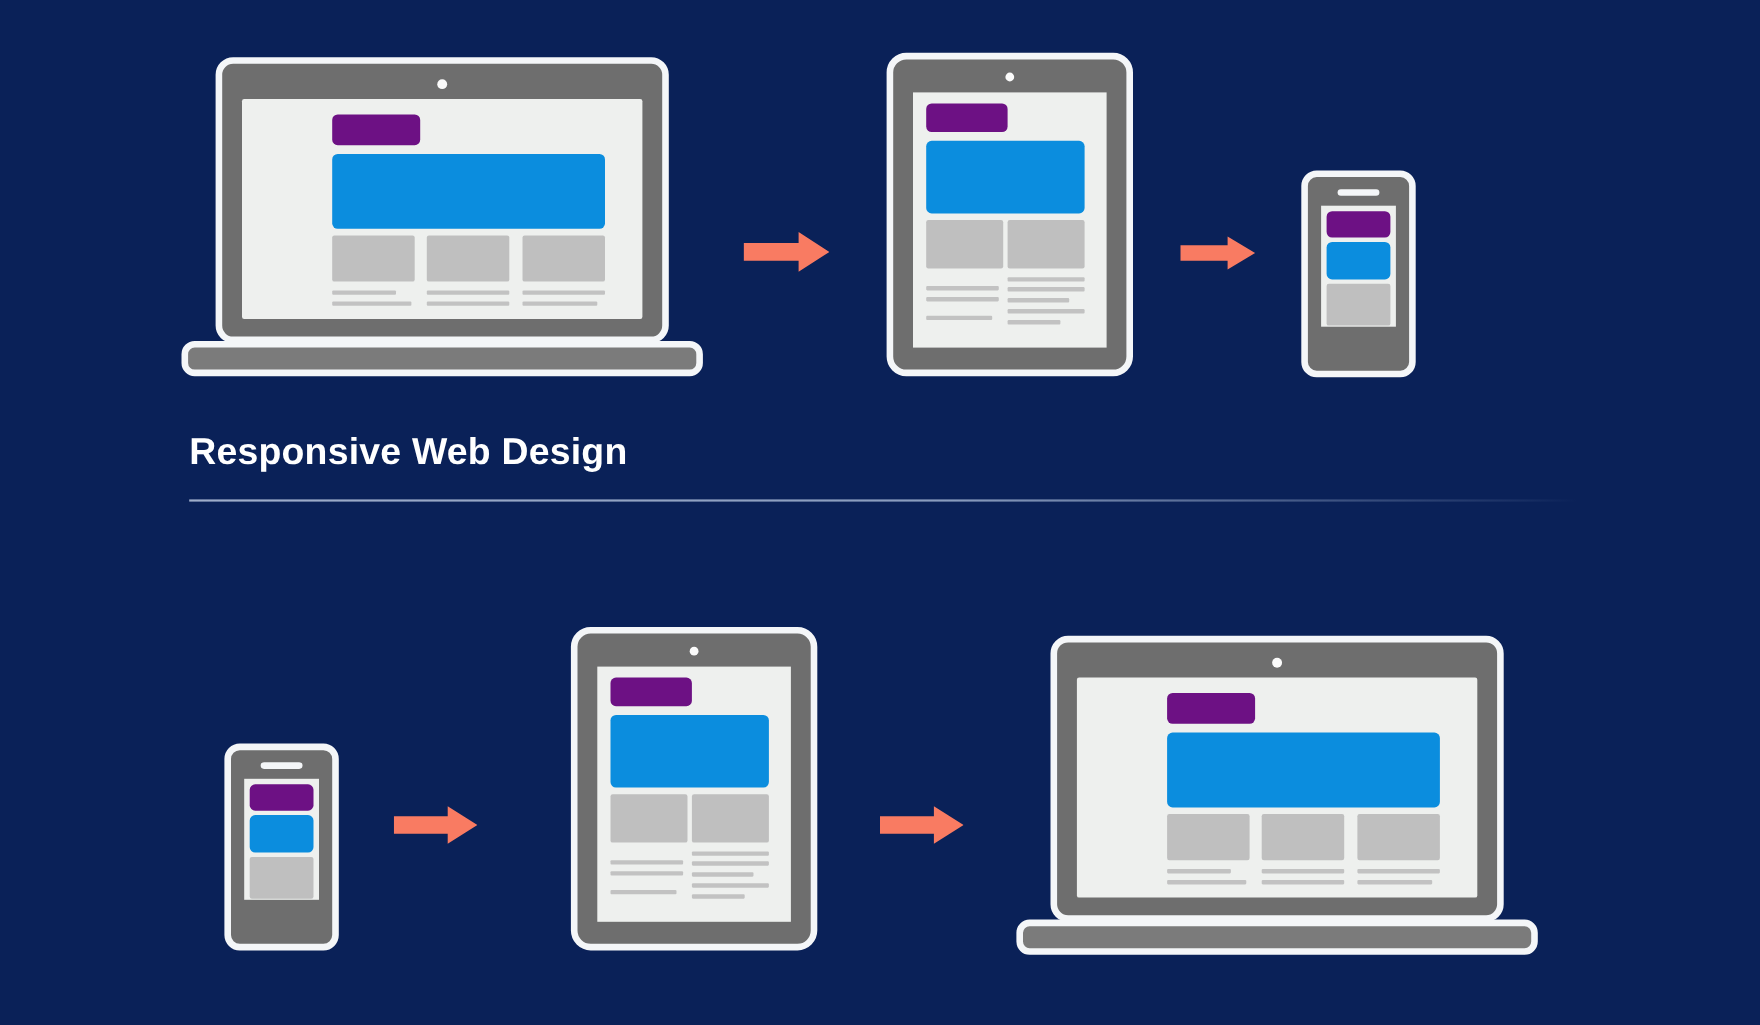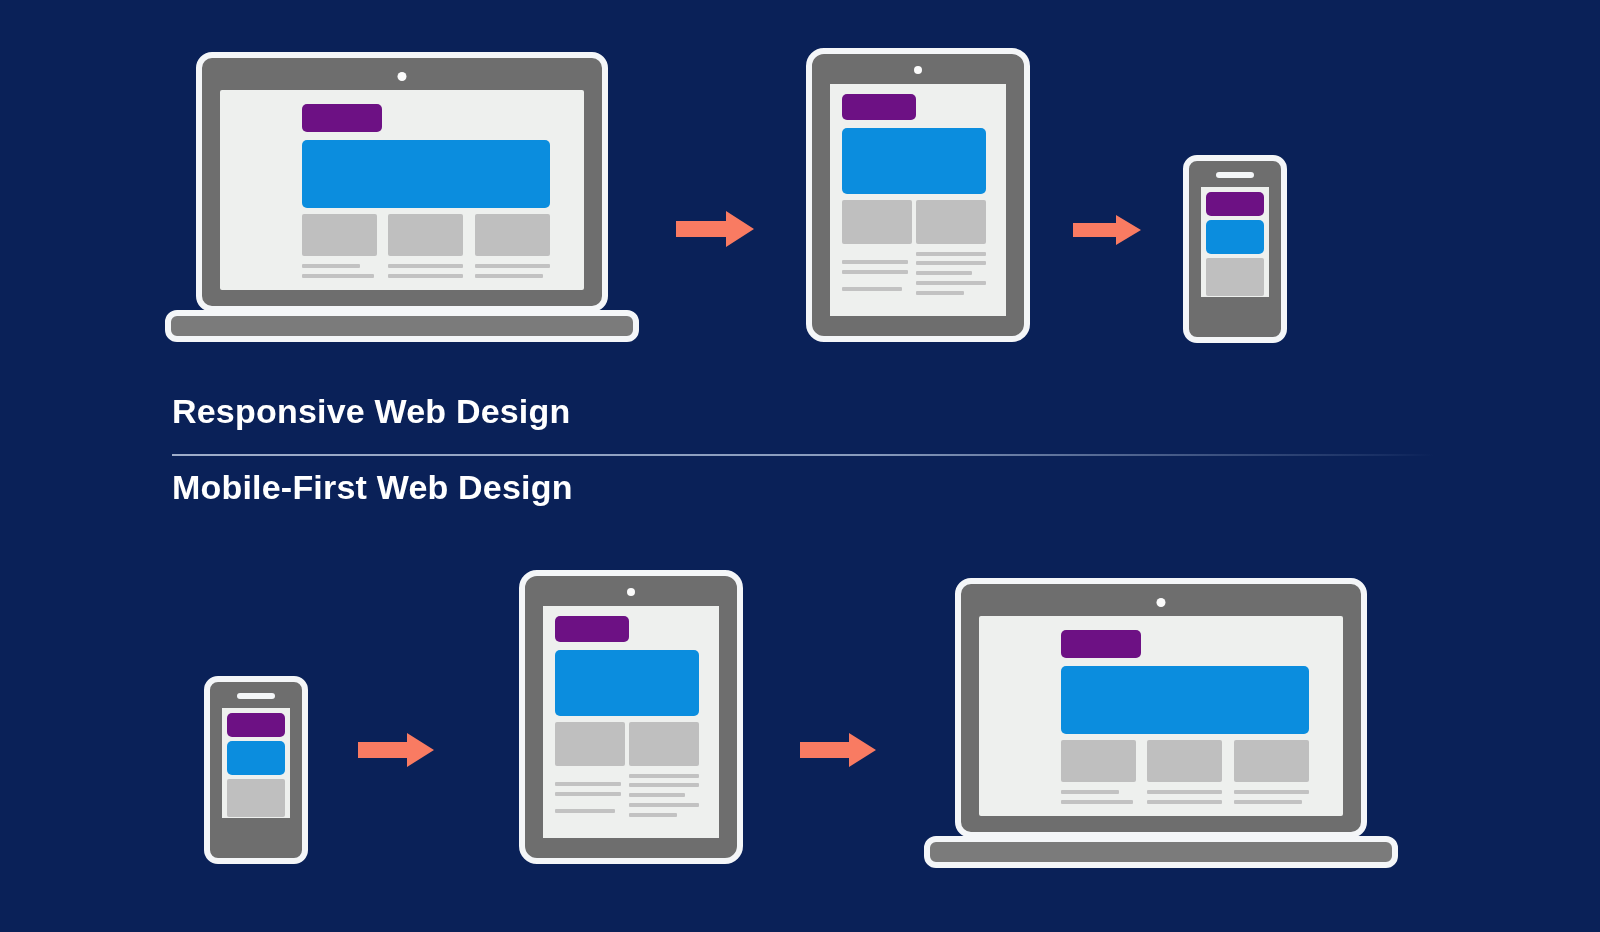--- a/index.html
+++ b/index.html
@@ -222,21 +222,20 @@
         <div class="hero" style="left: 5px; top: 33px; right: 5px; height: 34px; background: rgb(11, 141, 222);"></div>
         <div class="card" style="left: 5px; top: 71px; right: 5px; height: 38px; background: rgb(191, 191, 191);"></div>
       </div>
     </div>
   </div>
 
   <div class="caption" id="caption-responsive" style="color: rgb(255, 255, 255);">Responsive Web Design</div>
 
   <div class="divider"></div>
 
-  <div class="caption" id="caption-mobilefirst" style="color: rgb(255, 255, 255);">Mobile-First Web Design</div>
 
   <div class="phone" style="left:204px; top:676px; width:104px; height:188px;">
     <div class="body">
       <div class="speaker" style="top:11px; width:38px;"></div>
       <div class="screen" style="inset: 26px 12px 40px; background: rgb(238, 240, 238);">
         <div class="logo-bar" style="left: 5px; top: 5px; right: 5px; height: 24px; background: rgb(109, 17, 132);"></div>
         <div class="hero" style="left: 5px; top: 33px; right: 5px; height: 34px; background: rgb(11, 141, 222);"></div>
         <div class="card" style="left: 5px; top: 71px; right: 5px; height: 38px; background: rgb(191, 191, 191);"></div>
       </div>
     </div>

